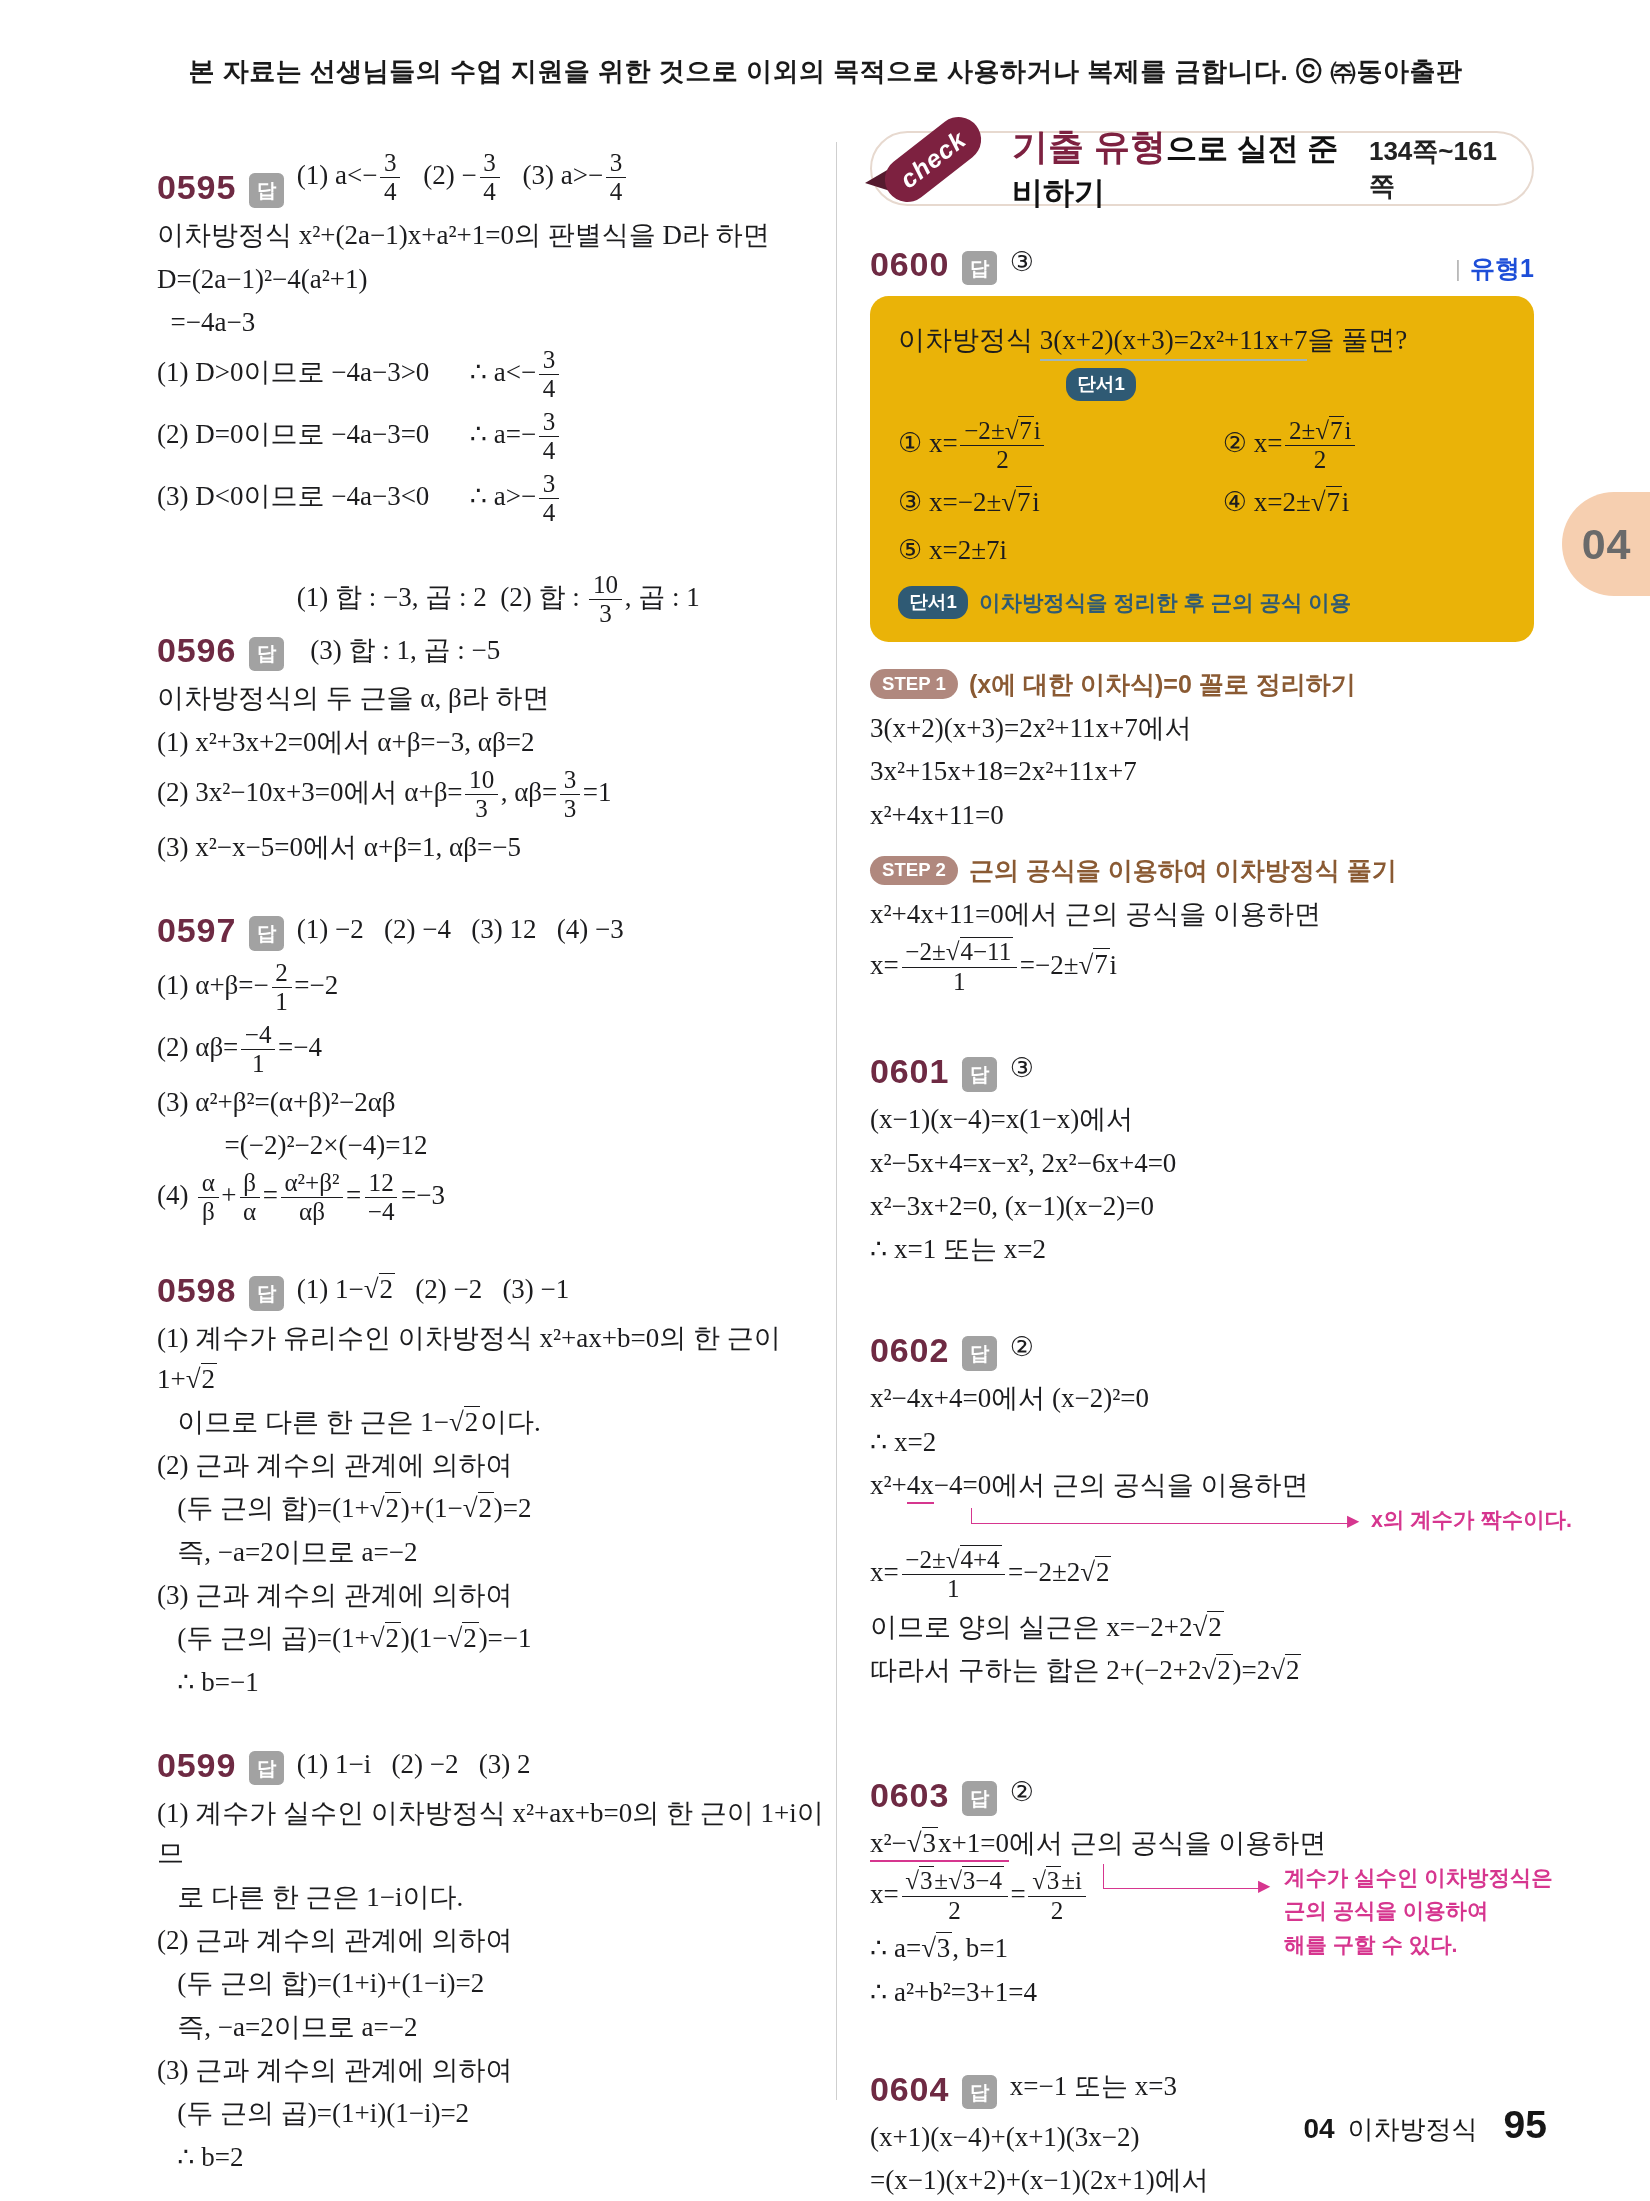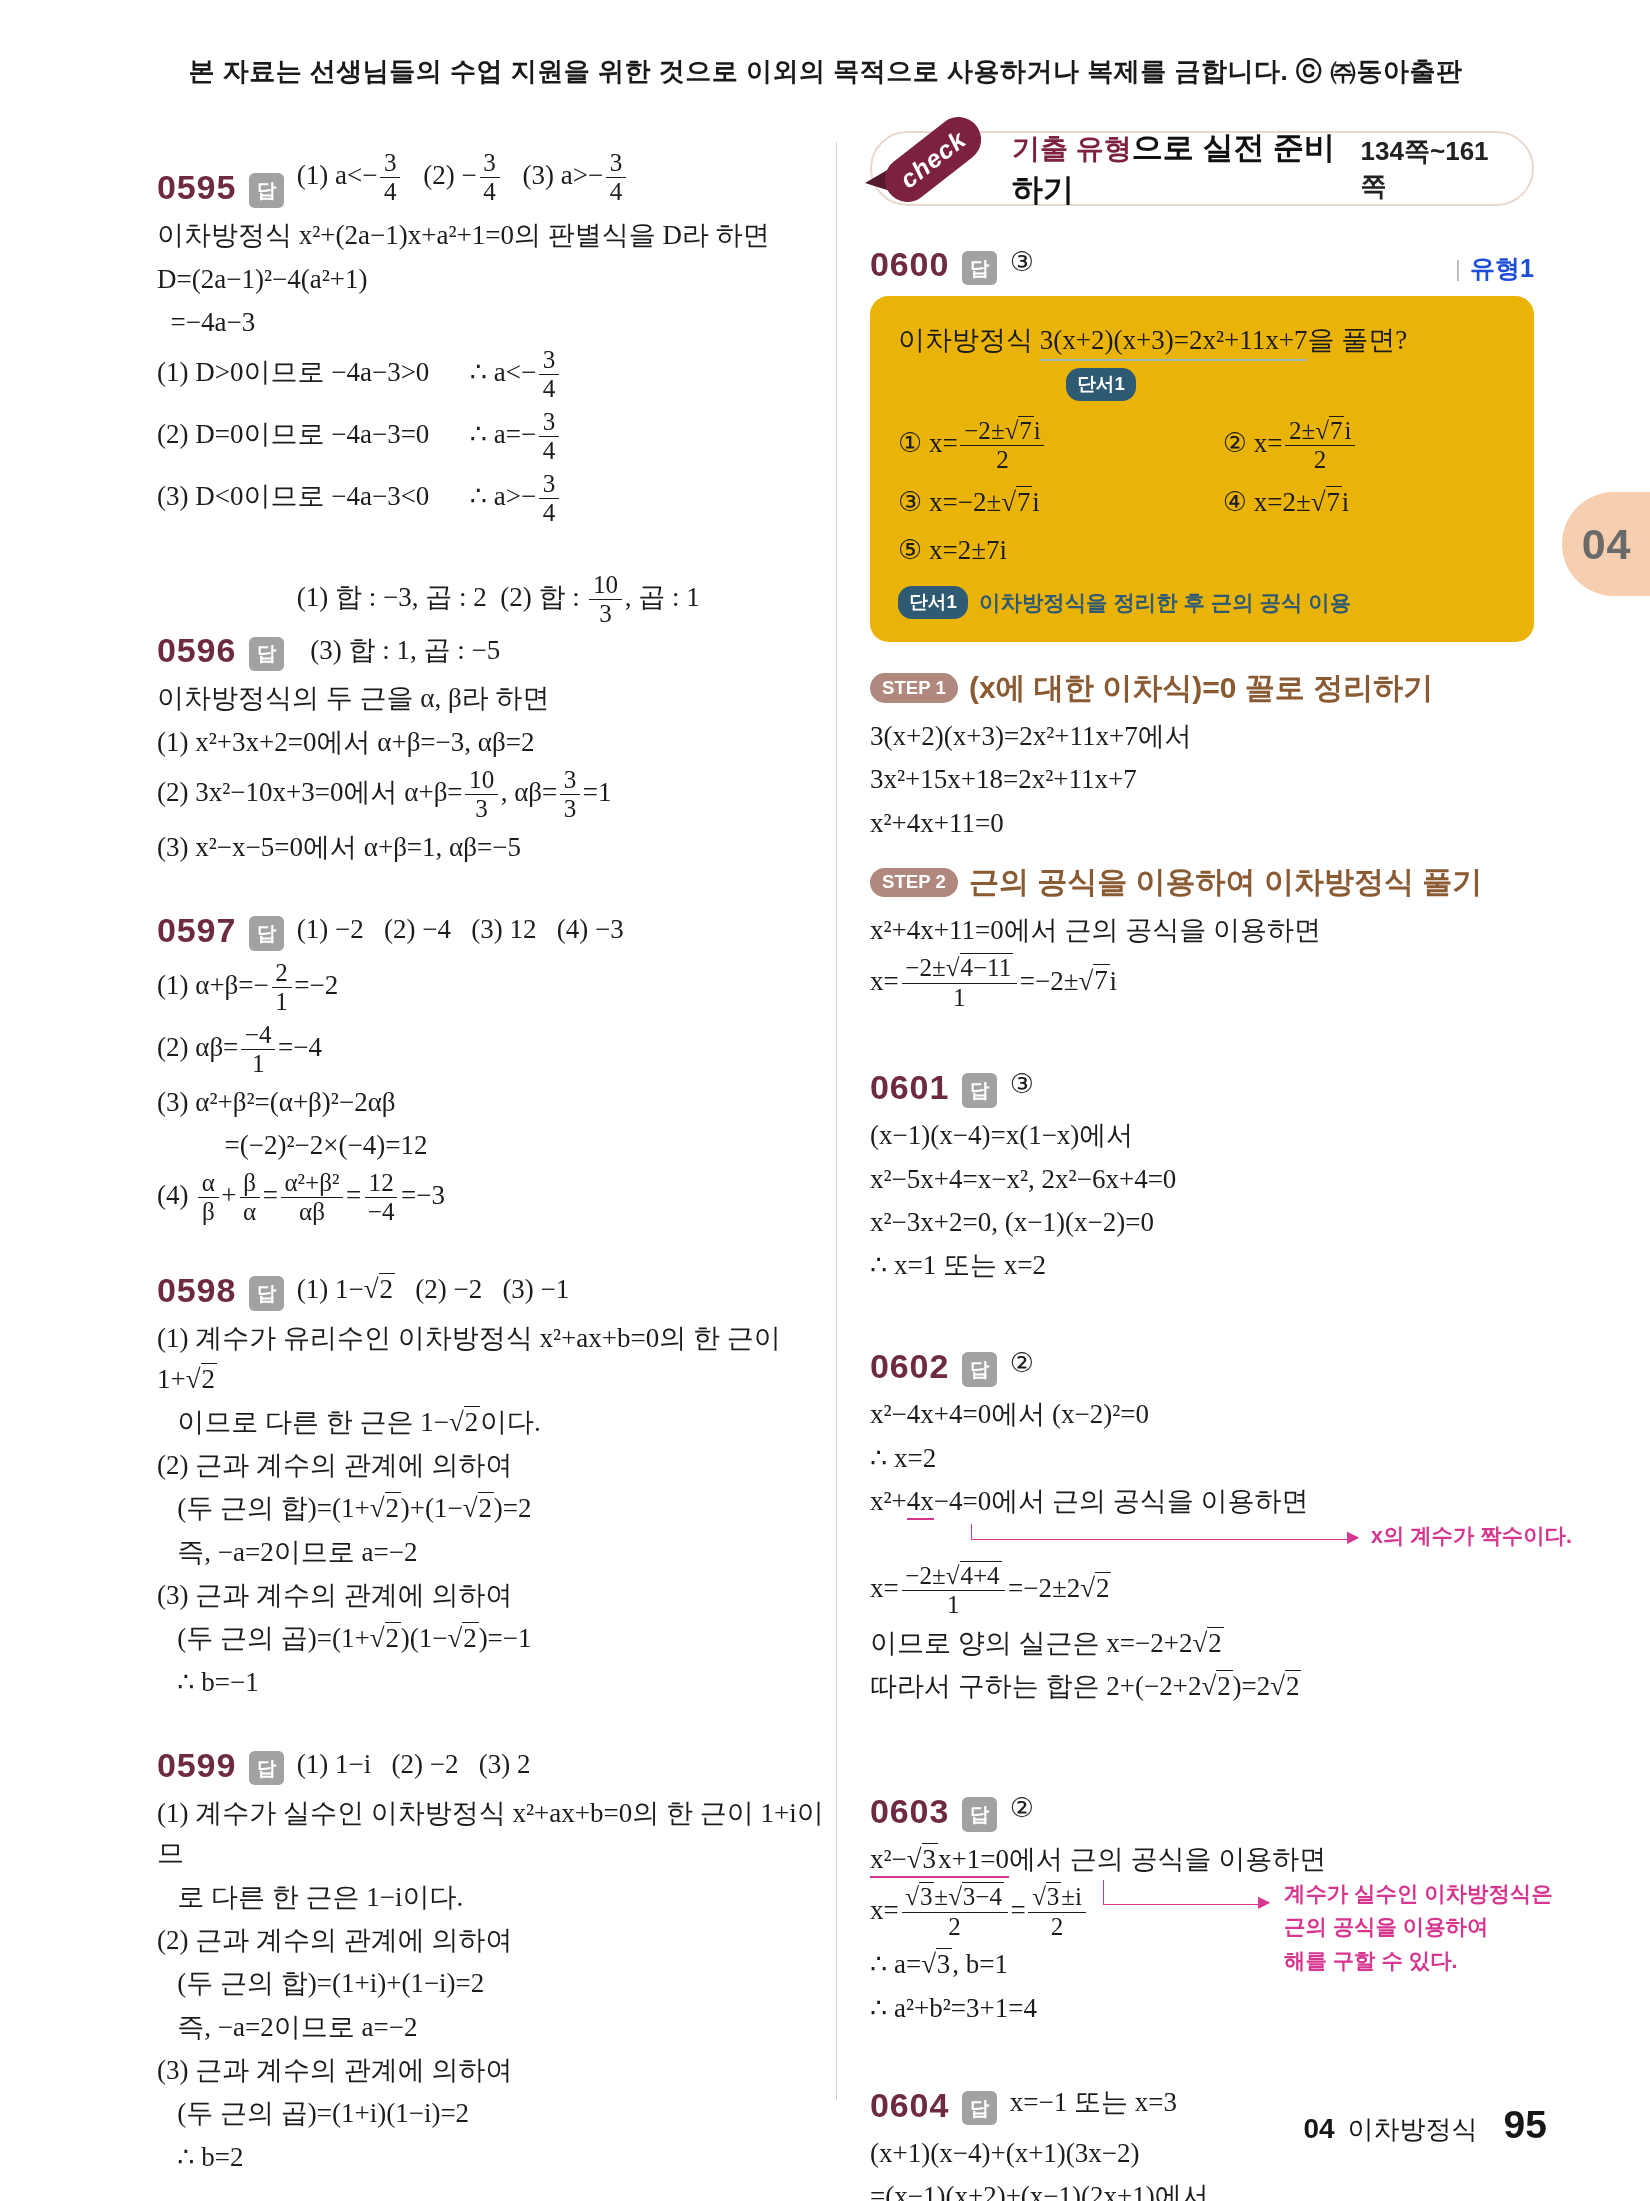--- a/index.html
+++ b/index.html
@@ -39,40 +39,40 @@
   .checkwrap{position:relative;border:2.8px solid #e7d9cf;border-radius:43px;background:#fff;
       height:71px;display:flex;align-items:center;padding:0 32px 0 140px;justify-content:space-between;
       margin-bottom:34px;}
   .ribbon{position:absolute;left:-13px;top:-18.6px;width:140px;height:107px;pointer-events:none;}
   .ribbon .tail{position:absolute;left:5.6px;top:45px;width:0;height:0;
       border-top:24px solid transparent;border-bottom:13px solid transparent;border-right:41px solid #551a2e;}
   .ribbon .pill{position:absolute;left:18.6px;top:22.4px;width:110px;height:45px;background:#7d2140;
       border-radius:24px;transform:rotate(-38deg);color:#fff;font-style:italic;font-weight:bold;
       font-size:25px;display:flex;align-items:center;justify-content:center;letter-spacing:0.9px;}
   .cktitle{font-size:31px;font-weight:bold;color:#111;}
-  .cktitle .accent{color:#7d2140;font-size:28px;}
+  .cktitle .accent{color:#7d2140;font-size:36px;}
   .ckpages{font-size:26px;font-weight:bold;color:#222;}
 
   
   .qbox{background:#eab308;border-radius:18.6px;padding:26px 28px 22.4px;margin:11.2px 0 26px;}
   .qline{font-family:"Liberation Serif","DejaVu Serif",serif;font-size:27px;color:#1c1c1e;}
   .qu{border-bottom:2.8px solid #9fb6bd;padding-bottom:3.7px;}
   .cluebadge-row{margin:9.3px 0 13px 168px;}
   .clueb{background:#2f5a74;color:#fff;border-radius:14px;font-size:18.6px;font-weight:bold;
       padding:3.7px 11.2px;display:inline-block;font-family:"Liberation Sans",sans-serif;}
   .optgrid{display:grid;grid-template-columns:1.12fr 1fr;column-gap:7.5px;row-gap:3.7px;margin:5.6px 0 9.3px;}
   .optgrid .mline{margin:1.9px 0;}
   .cluenote{display:flex;align-items:center;gap:11.2px;margin-top:13px;}
   .cluenote-text{color:#2f5a74;font-size:21.4px;font-weight:bold;}
 
   
   .steph{display:flex;align-items:center;gap:11.2px;margin:18.6px 0 7.5px;}
   .stepb{background:#b0887e;color:#fff;border-radius:15px;font-size:18.6px;font-weight:bold;
       padding:3.7px 12px;font-family:"Liberation Sans",sans-serif;}
-  .steptitle{color:#8a5a33;font-weight:bold;font-size:30px;}
+  .steptitle{color:#8a5a33;font-weight:bold;font-size:25px;}
 
   
   .pku{border-bottom:2.3px solid #d6368f;padding-bottom:1.9px;}
   .anno2{position:relative;height:34px;}
   .el2{position:absolute;left:101px;top:0;width:378px;height:15px;
       border-left:1.9px solid #d6368f;border-bottom:1.9px solid #d6368f;}
   .ah2{position:absolute;left:477px;top:2.8px;color:#d6368f;font-size:16px;}
   .at2{position:absolute;left:501px;top:-2.8px;color:#d6368f;font-weight:bold;font-size:21.4px;white-space:nowrap;}
   .p3wrap{position:relative;}
   .el3{position:absolute;left:233px;top:41px;width:157px;height:24px;

